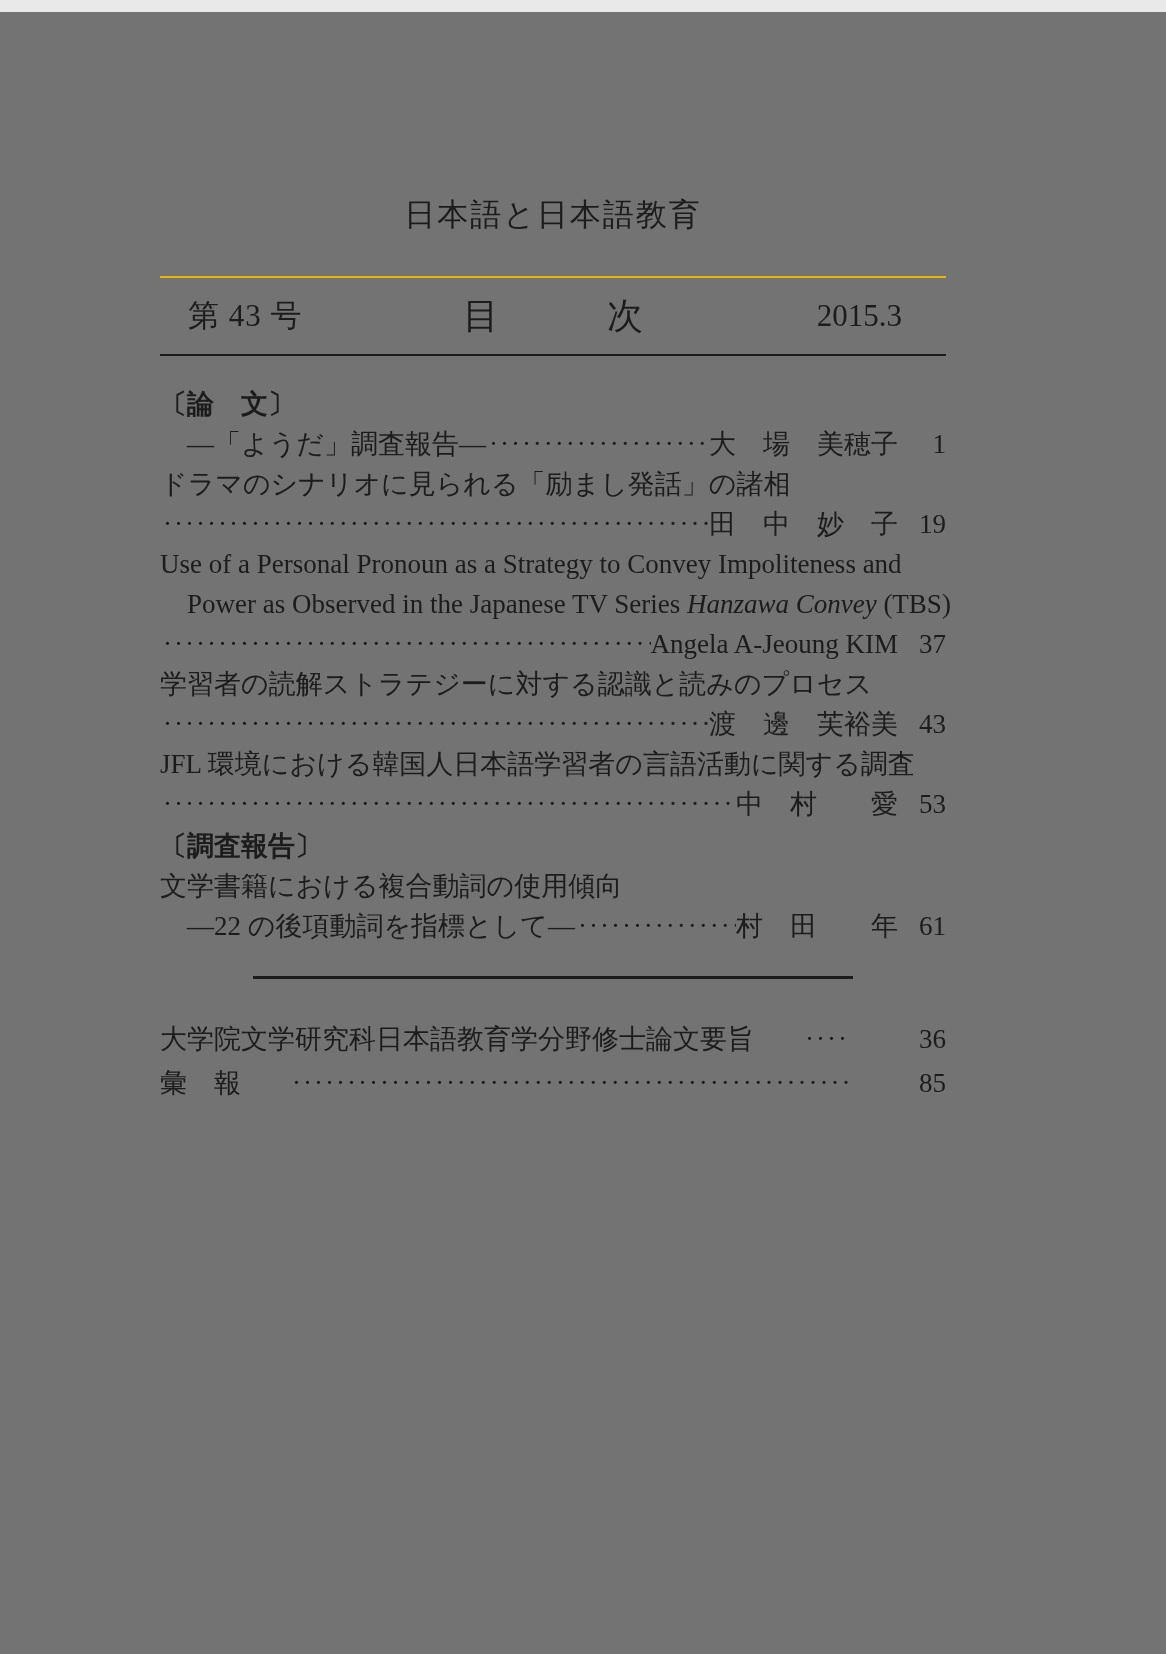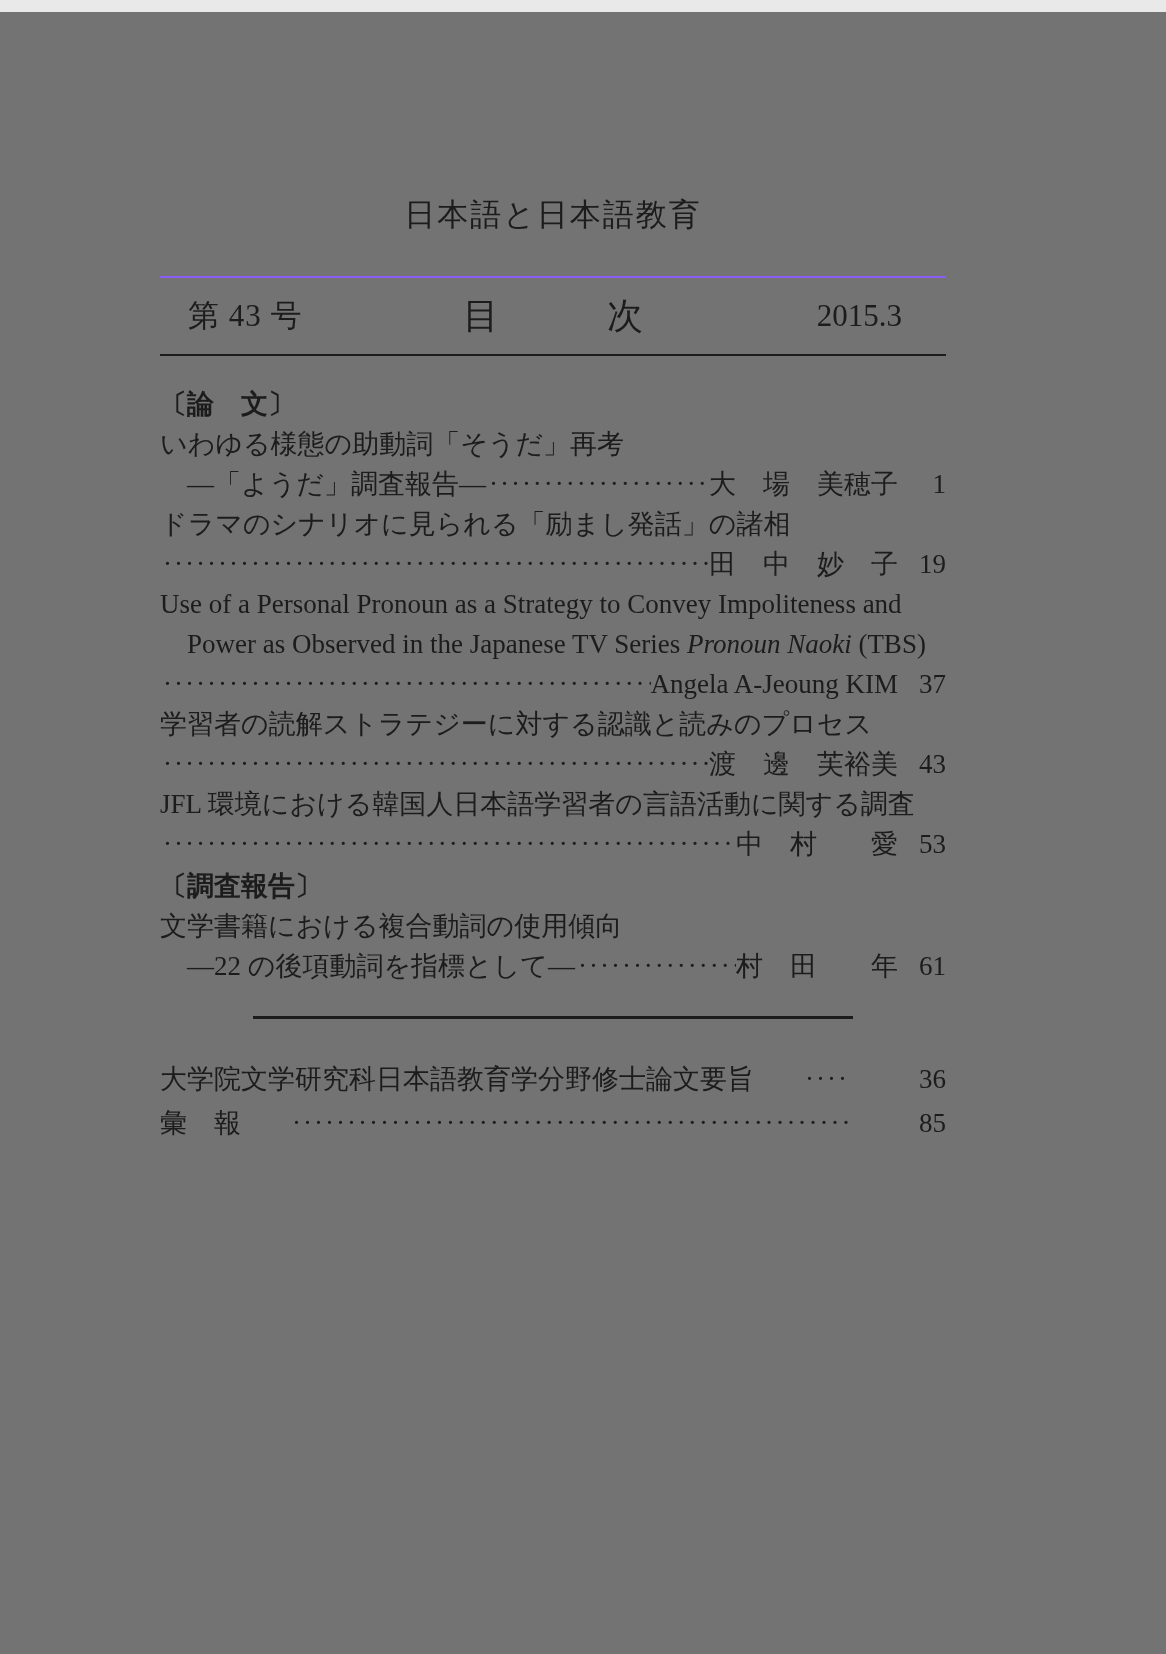--- a/index.html
+++ b/index.html
@@ -31,21 +31,21 @@
     font-size: 31px;
     font-weight: normal;
     letter-spacing: 2px;
     line-height: 1.1;
   }
   .masthead {
     display: grid;
     grid-template-columns: 1fr auto 1fr;
     align-items: center;
     height: 76px;
-    border-top: 2px solid #8b5cf6;
+    border-top: 2px solid #eab308;
     border-bottom: 2px solid #1c1c1c;
   }
   .issue {
     justify-self: start;
     padding-left: 28px;
     font-size: 31px;
     letter-spacing: 1px;
   }
   .toc-title {
     justify-self: center;
@@ -133,41 +133,40 @@
       <span class="issue">第 43 号</span>
       <span class="toc-title">目　　　次</span>
       <span class="date">2015.3</span>
     </div>
 
     <div class="toc">
 
       <div class="section-heading">〔論　文〕</div>
 
       <div class="entry">
-        <div class="text-line">いわゆる様態の助動詞「そうだ」再考</div>
         <div class="leader-line indent">
           <span class="prefix">―「ようだ」調査報告―</span>
           <span class="leader">························································································································</span>
           <span class="author">大　場　美穂子</span>
           <span class="pagenum">1</span>
         </div>
       </div>
 
       <div class="entry">
         <div class="text-line">ドラマのシナリオに見られる「励まし発話」の諸相</div>
         <div class="leader-line">
           <span class="leader">························································································································</span>
           <span class="author">田　中　妙　子</span>
           <span class="pagenum">19</span>
         </div>
       </div>
 
       <div class="entry">
         <div class="text-line">Use of a Personal Pronoun as a Strategy to Convey Impoliteness and</div>
-        <div class="text-line indent"><span>Power as Observed in the Japanese TV Series </span><span class="italic">Pronoun Naoki</span><span> (TBS)</span></div>
+        <div class="text-line indent"><span>Power as Observed in the Japanese TV Series </span><span class="italic">Hanzawa Convey</span><span> (TBS)</span></div>
         <div class="leader-line">
           <span class="leader">························································································································</span>
           <span class="author">Angela A-Jeoung KIM</span>
           <span class="pagenum">37</span>
         </div>
       </div>
 
       <div class="entry">
         <div class="text-line">学習者の読解ストラテジーに対する認識と読みのプロセス</div>
         <div class="leader-line">

